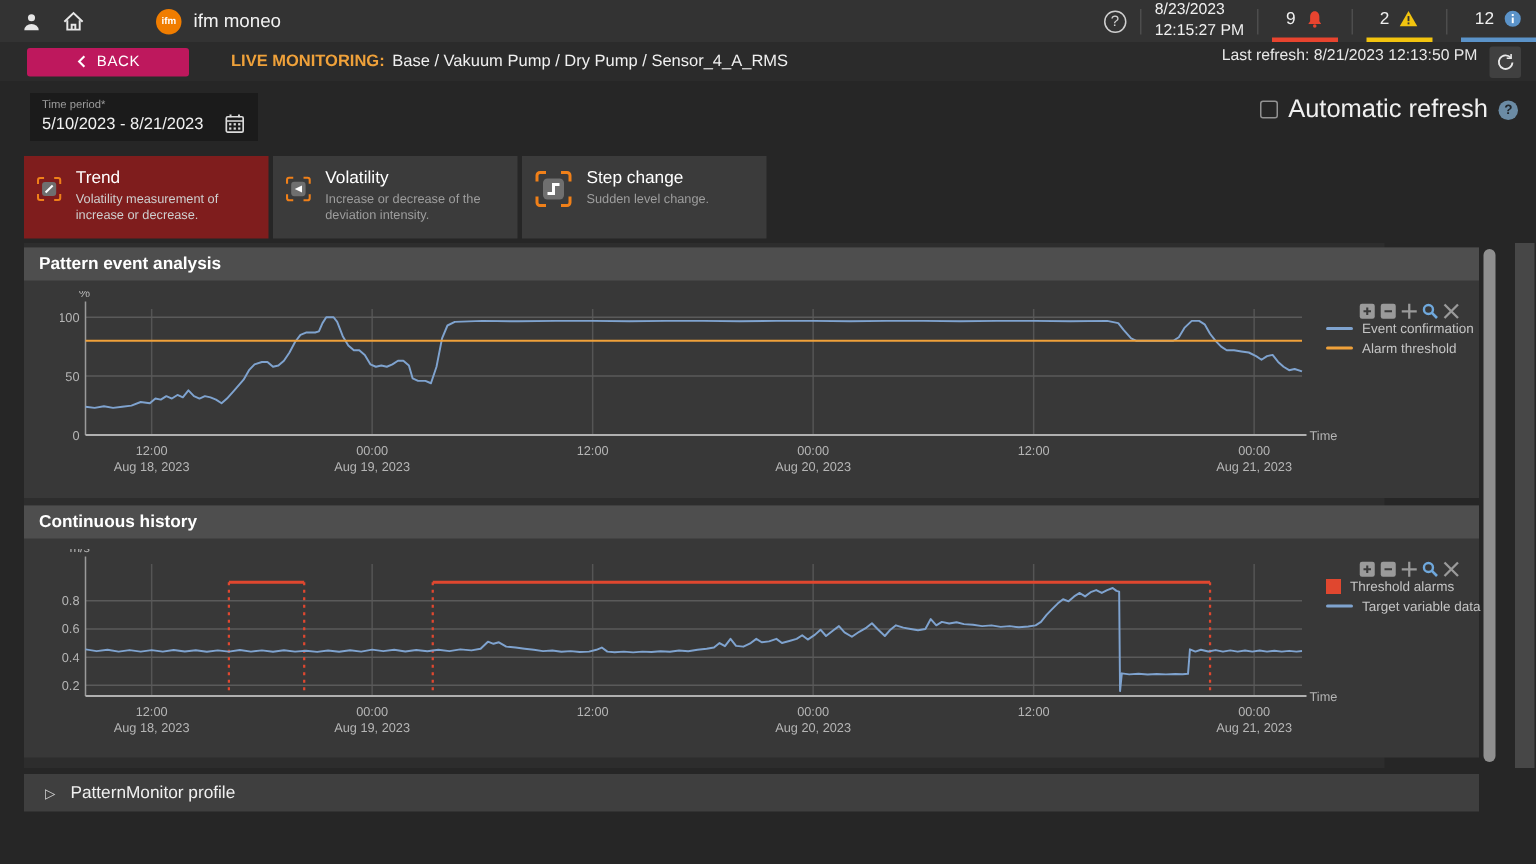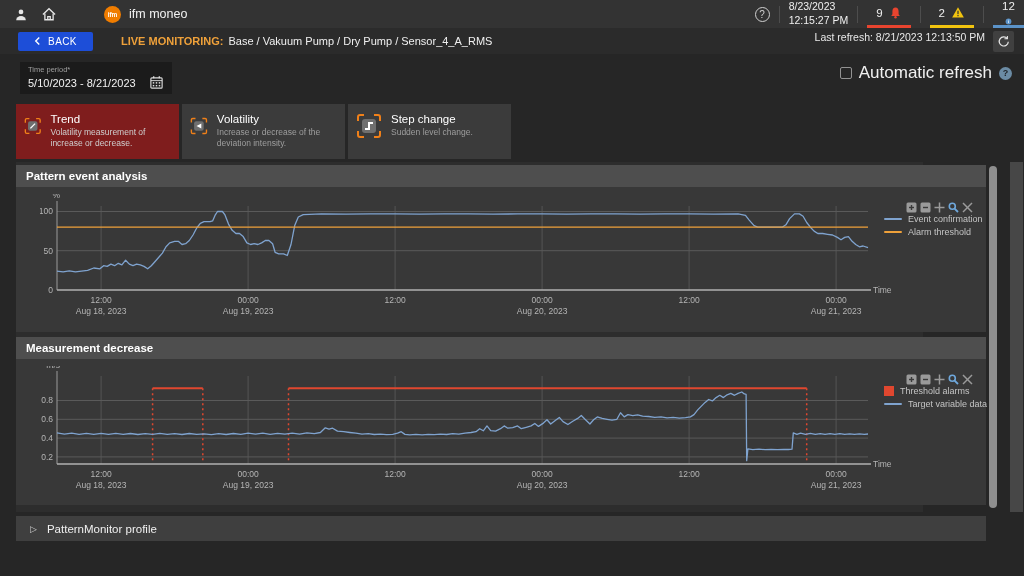--- a/index.html
+++ b/index.html
@@ -8,21 +8,21 @@
 .tb-icon{width:22px;display:flex;justify-content:center;align-items:center;margin-right:6px}
 .logo{margin-left:38px;width:17px;height:17px;border-radius:50%;background:#f07d00;color:#fff;font-size:6.5px;font-weight:bold;display:flex;align-items:center;justify-content:center}
 .brand{color:#f2f2f2;font-size:12.5px;margin-left:8px}
 .tb-right{margin-left:auto;display:flex;align-items:center;height:100%}
 .help-circle{width:15px;height:15px;border:1.3px solid #d0d0d0;border-radius:50%;color:#d0d0d0;font-size:10px;display:flex;align-items:center;justify-content:center}
 .tb-div{width:1px;height:17px;background:#4d4d4d;margin:0 9px}
 .dt{color:#f0f0f0;font-size:10.5px;line-height:1.3}
 .counter{display:flex;align-items:center;gap:6px;height:100%;padding:0 9px;border-bottom:3px solid transparent}
 .counter .num{color:#f0f0f0;font-size:11.5px}
 .subbar{position:absolute;top:28px;left:0;width:1024px;height:26px;background:#2b2b2b;display:flex;align-items:center;padding:0 10px}
-.back-btn{width:75px;height:19px;background:#1d4ed8;border-radius:2px;display:flex;align-items:center;justify-content:center;gap:7px;color:#fff;font-size:10px;margin-left:8px;letter-spacing:.4px;cursor:pointer}
+.back-btn{width:108px;height:19px;background:#be185d;border-radius:2px;display:flex;align-items:center;justify-content:center;gap:7px;color:#fff;font-size:10px;margin-left:8px;letter-spacing:.4px;cursor:pointer}
 .live-label{color:#efa13a;font-size:11px;font-weight:bold;margin-left:28px}
 .breadcrumb{color:#f0f0f0;font-size:11px;margin-left:5px}
 .sb-right{margin-left:auto;display:flex;align-items:flex-start;gap:8px}
 .last-refresh{color:#e8e8e8;font-size:10.5px}
 .refresh-btn{width:21px;height:21px;background:#404040;border-radius:2px;display:flex;align-items:center;justify-content:center;cursor:pointer}
 .tp-field{position:absolute;left:20px;top:62px;width:152px;height:32px;background:#1b1b1b;padding:3px 8px 0;cursor:pointer}
 .tp-label{font-size:7.5px;color:#9e9e9e}
 .tp-row{display:flex;align-items:center;justify-content:space-between;margin-top:1px}
 .tp-value{color:#f2f2f2;font-size:11px}
 .auto-refresh{position:absolute;right:12px;top:63px;display:flex;align-items:center;gap:7px}
@@ -92,21 +92,21 @@
     <span class="tb-div"></span>
     <div class="counter" style="border-bottom-color: rgb(242, 196, 15);">
       <span class="num">2</span>
       <svg width="14" height="13" viewBox="0 0 16 16">
           <path d="M8,1.6 L15.2,14.2 H0.8 Z" fill="#f2c40f"></path>
           <rect x="7.25" y="5.8" width="1.5" height="4.2" fill="#333"></rect>
           <rect x="7.25" y="11" width="1.5" height="1.6" fill="#333"></rect>
         </svg>
     </div>
     <span class="tb-div"></span>
-    <div class="counter" style="border-bottom-color: rgb(91, 147, 201); flex-direction: column;">
+    <div class="counter" style="border-bottom-color: rgb(91, 147, 201);">
       <span class="num">12</span>
       <svg width="13" height="13" viewBox="0 0 16 16">
           <circle cx="8" cy="8" r="6.6" fill="#5b93c9"></circle>
           <rect x="7.2" y="7" width="1.6" height="4.6" fill="#fff"></rect>
           <rect x="7.2" y="4.1" width="1.6" height="1.7" fill="#fff"></rect>
         </svg>
     </div>
   </div>
 </header>
 
@@ -282,21 +282,21 @@
         </div>
         <div class="legend-item">
           <span class="sw-line" style="background: rgb(239, 161, 58);"></span>
           <span class="legend-label">Alarm threshold</span>
         </div>
       </div>
   </div>
 
   <div class="panel" id="panel2">
     <div class="panel-h">
-      <span class="panel-title">Measurement decrease</span>
+      <span class="panel-title">Continuous history</span>
     </div>
     <svg class="chart-svg" id="chart2-svg" width="945" height="132">
         <line x1="61.1" y1="10" x2="61.1" y2="98" stroke="#555555"></line>
         <line x1="208.1" y1="10" x2="208.1" y2="98" stroke="#555555"></line>
         <line x1="355.1" y1="10" x2="355.1" y2="98" stroke="#555555"></line>
         <line x1="502.1" y1="10" x2="502.1" y2="98" stroke="#555555"></line>
         <line x1="649.1" y1="10" x2="649.1" y2="98" stroke="#555555"></line>
         <line x1="796.1" y1="10" x2="796.1" y2="98" stroke="#555555"></line>
         <line x1="17" y1="90.9" x2="828" y2="90.9" stroke="#5a5a5a"></line>
         <line x1="17" y1="72.1" x2="828" y2="72.1" stroke="#5a5a5a"></line>

